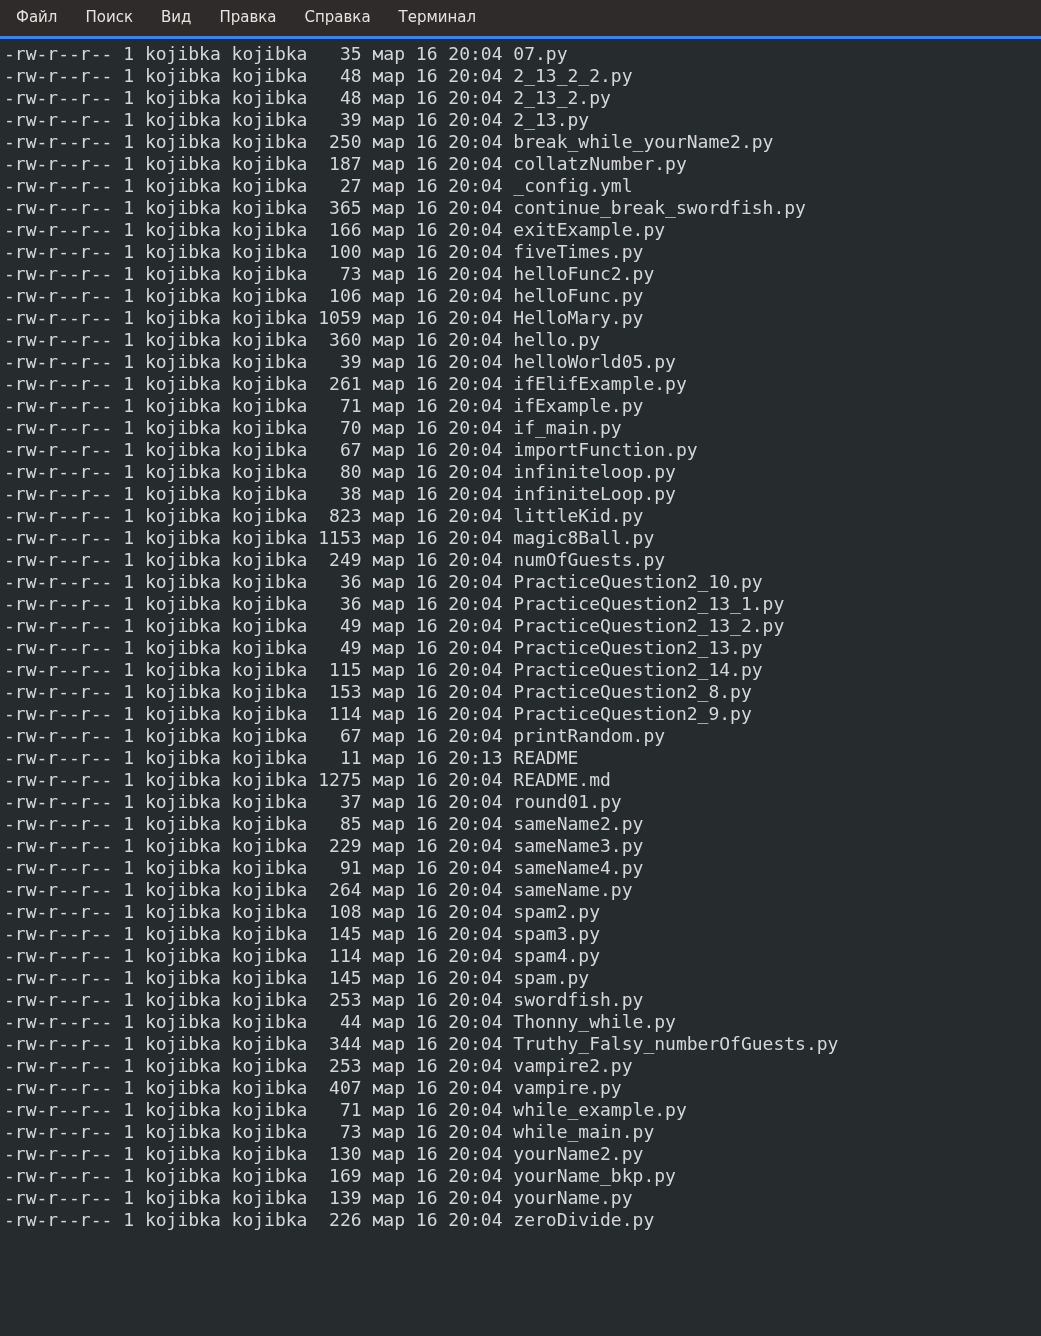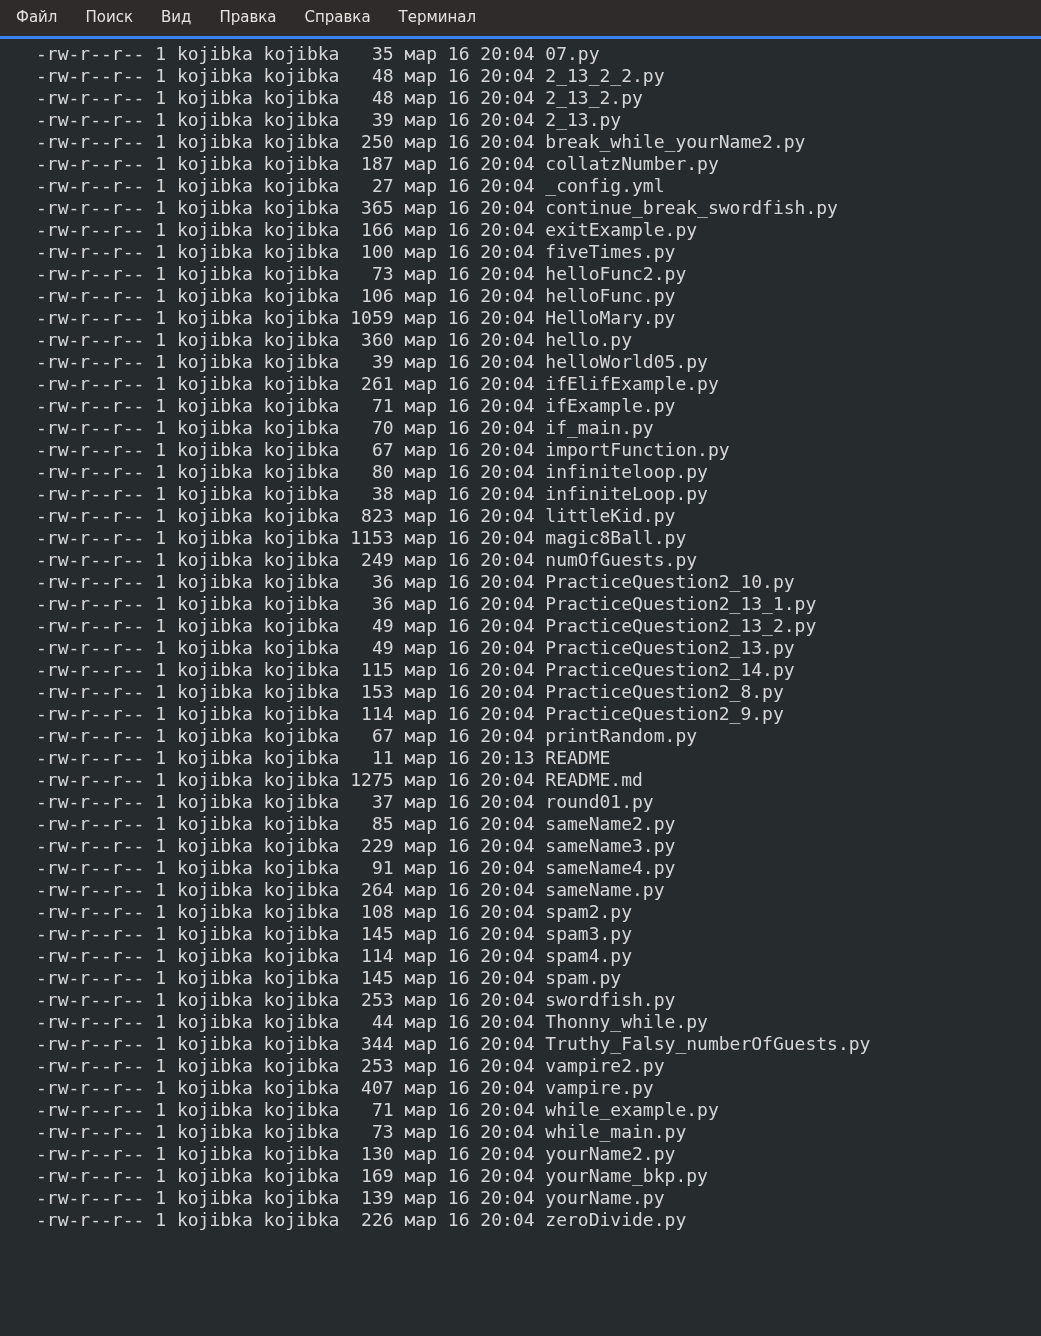--- a/index.html
+++ b/index.html
@@ -23,21 +23,20 @@
     gap:8px;
     user-select:none;
   }
   .menubar .item{
     padding:2px 10px;
     cursor:pointer;
   }
   .term{
     padding:4px 0 4px 4px;
     white-space:pre;
-    margin-left:32px;
   }
   .row{
     display:block;
   }
 </style>
 </head>
 <body>
 
 <div class="menubar">
   <div class="item">Файл</div>

